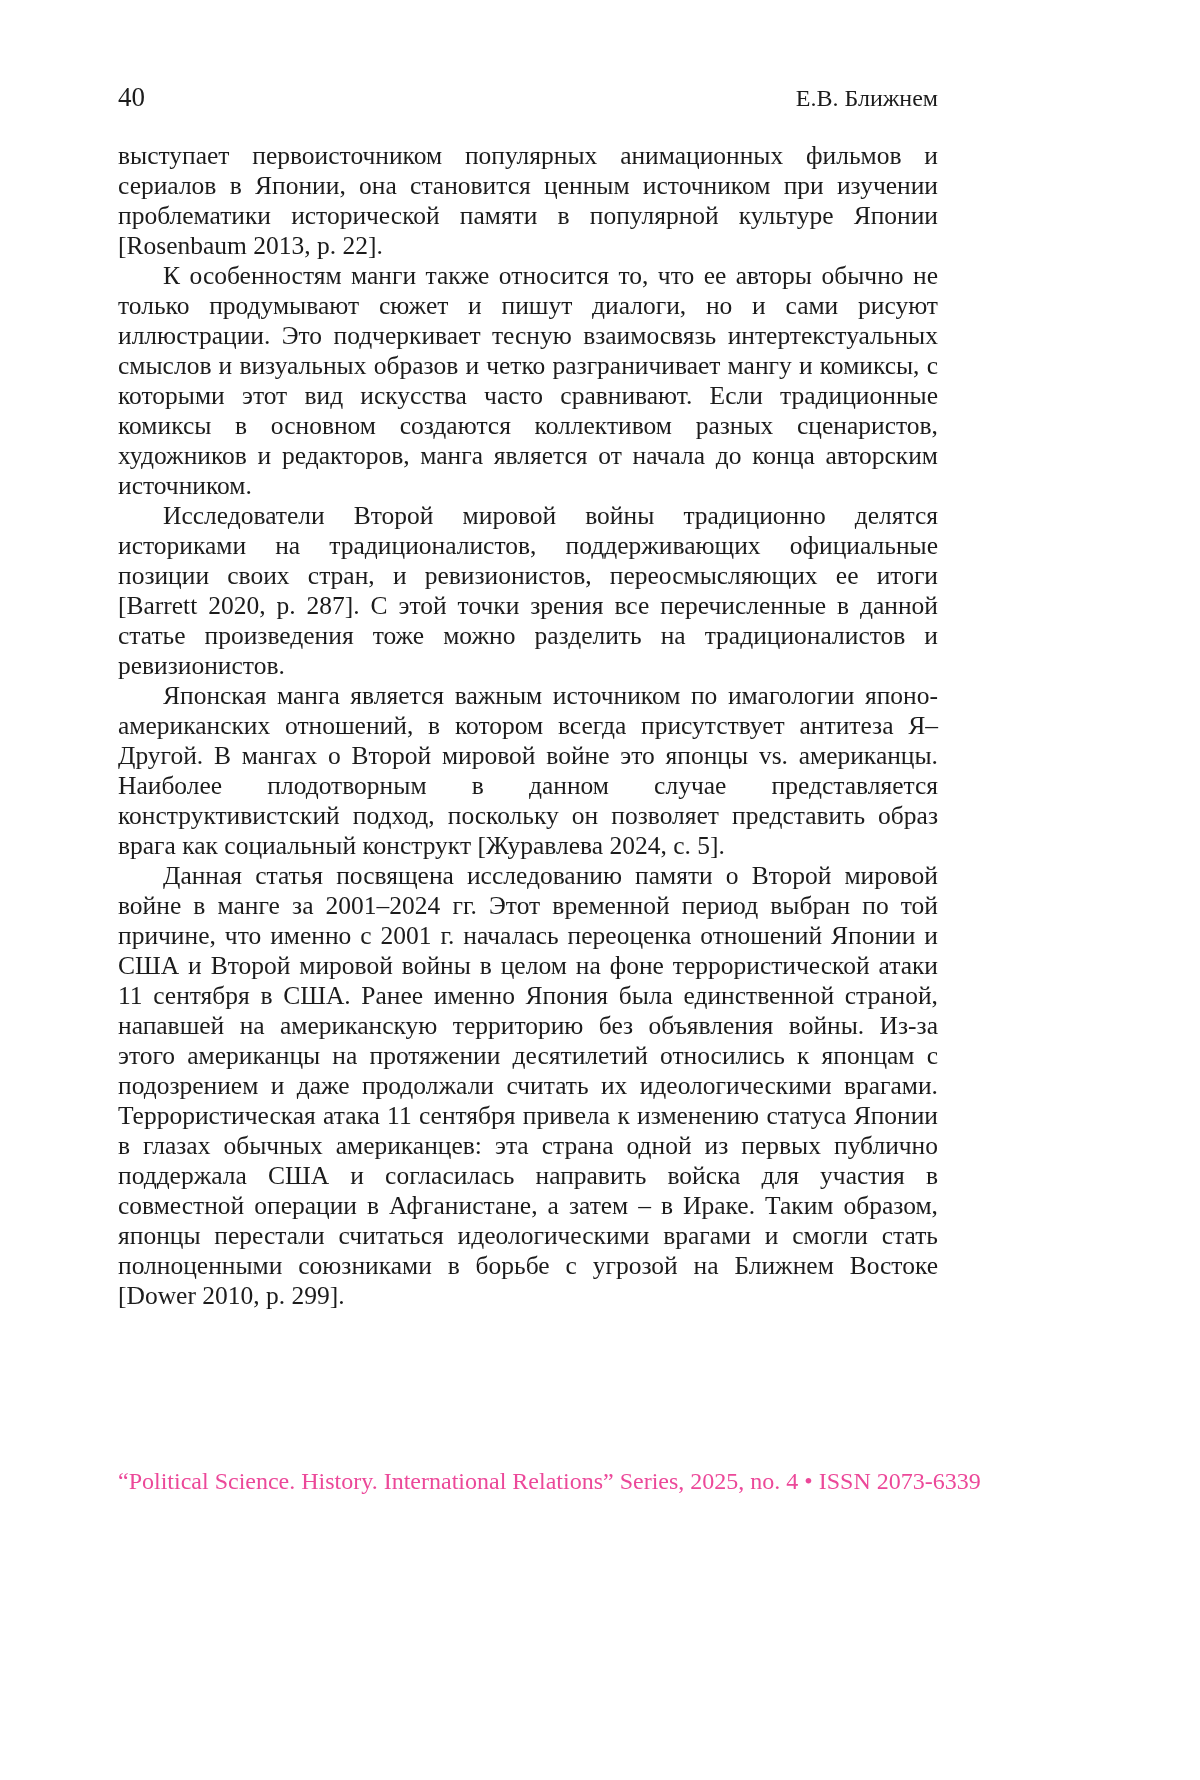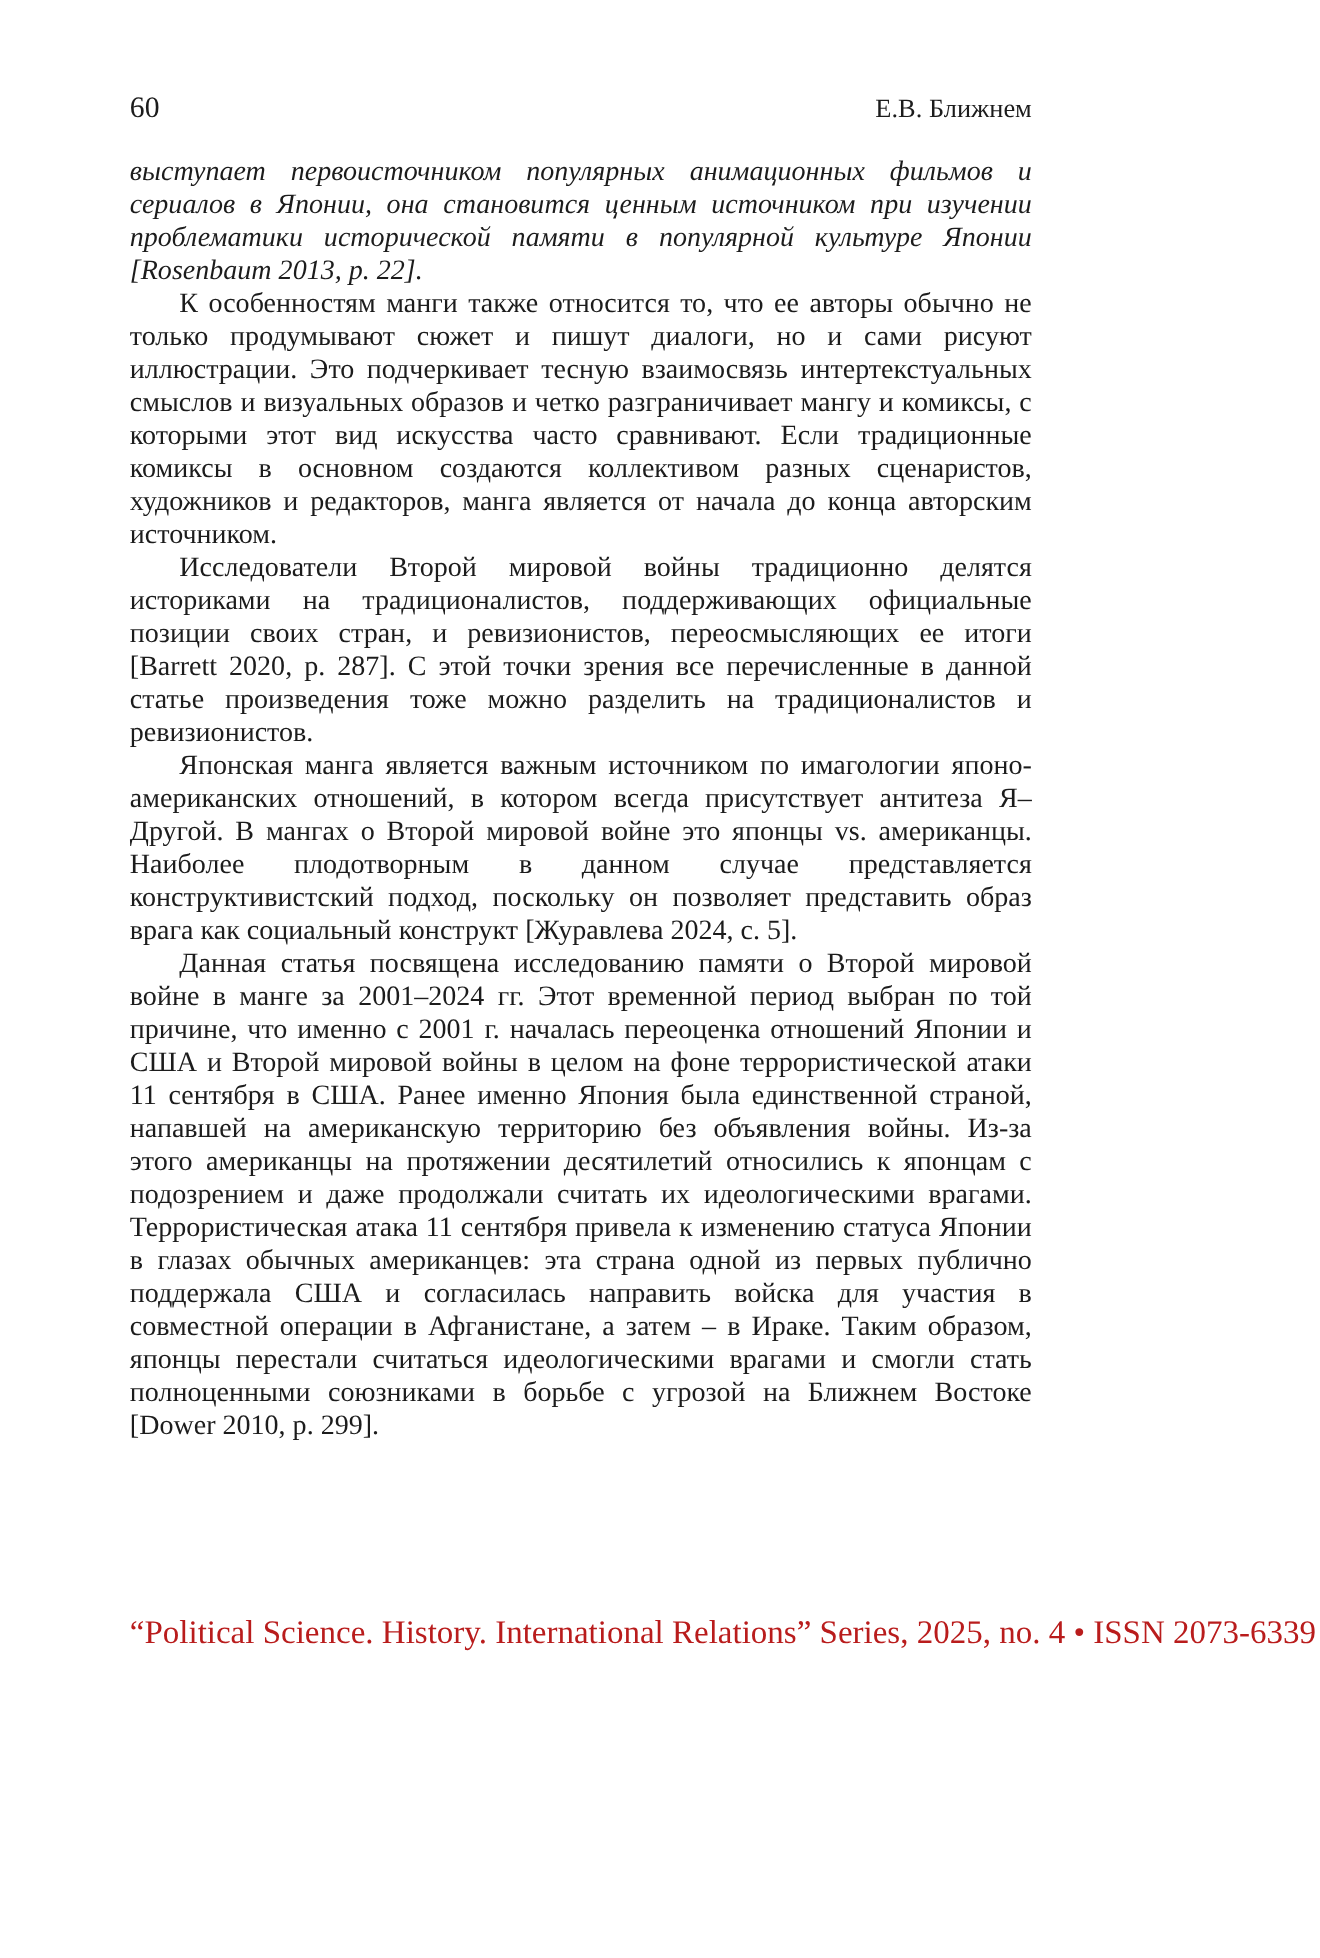--- a/index.html
+++ b/index.html
@@ -33,40 +33,39 @@
     font-size: 25.5px;
     line-height: 30px;
     text-align: justify;
   }
   .para {
     margin: 0;
     text-indent: 45px;
   }
   .para.no-indent {
     text-indent: 0;
-    font-style: italic;
   }
   .page-footer {
     position: absolute;
     left: 118px;
     top: 1468px;
     width: 820px;
     text-align: center;
-    font-size: 30px;
-    color: #b91c1c;
+    font-size: 24px;
+    color: #ec4899;
     white-space: nowrap;
   }
 </style>
 </head>
 <body>
 
 <div class="page">
 
   <header class="page-header">
-    <span class="page-number">60</span>
+    <span class="page-number">40</span>
     <span class="running-head">Е.В. Ближнем</span>
   </header>
 
   <main class="page-body">
     <p class="para no-indent">выступает первоисточником популярных анимационных фильмов и сериалов в Японии, она становится ценным источником при изучении проблематики исторической памяти в популярной культуре Японии [Rosenbaum 2013, p. 22].</p>
     <p class="para">К особенностям манги также относится то, что ее авторы обычно не только продумывают сюжет и пишут диалоги, но и сами рисуют иллюстрации. Это подчеркивает тесную взаимосвязь интертекстуальных смыслов и визуальных образов и четко разграничивает мангу и комиксы, с которыми этот вид искусства часто сравнивают. Если традиционные комиксы в основном создаются коллективом разных сценаристов, художников и редакторов, манга является от начала до конца авторским источником.</p>
     <p class="para">Исследователи Второй мировой войны традиционно делятся историками на традиционалистов, поддерживающих официальные позиции своих стран, и ревизионистов, переосмысляющих ее итоги [Barrett 2020, p. 287]. С этой точки зрения все перечисленные в данной статье произведения тоже можно разделить на традиционалистов и ревизионистов.</p>
     <p class="para">Японская манга является важным источником по имагологии японо-американских отношений, в котором всегда присутствует антитеза Я–Другой. В мангах о Второй мировой войне это японцы vs. американцы. Наиболее плодотворным в данном случае представляется конструктивистский подход, поскольку он позволяет представить образ врага как социальный конструкт [Журавлева 2024, с. 5].</p>
     <p class="para">Данная статья посвящена исследованию памяти о Второй мировой войне в манге за 2001–2024 гг. Этот временной период выбран по той причине, что именно с 2001 г. началась переоценка отношений Японии и США и Второй мировой войны в целом на фоне террористической атаки 11 сентября в США. Ранее именно Япония была единственной страной, напавшей на американскую территорию без объявления войны. Из-за этого американцы на протяжении десятилетий относились к японцам с подозрением и даже продолжали считать их идеологическими врагами. Террористическая атака 11 сентября привела к изменению статуса Японии в глазах обычных американцев: эта страна одной из первых публично поддержала США и согласилась направить войска для участия в совместной операции в Афганистане, а затем – в Ираке. Таким образом, японцы перестали считаться идеологическими врагами и смогли стать полноценными союзниками в борьбе с угрозой на Ближнем Востоке [Dower 2010, p. 299].</p>
   </main>

